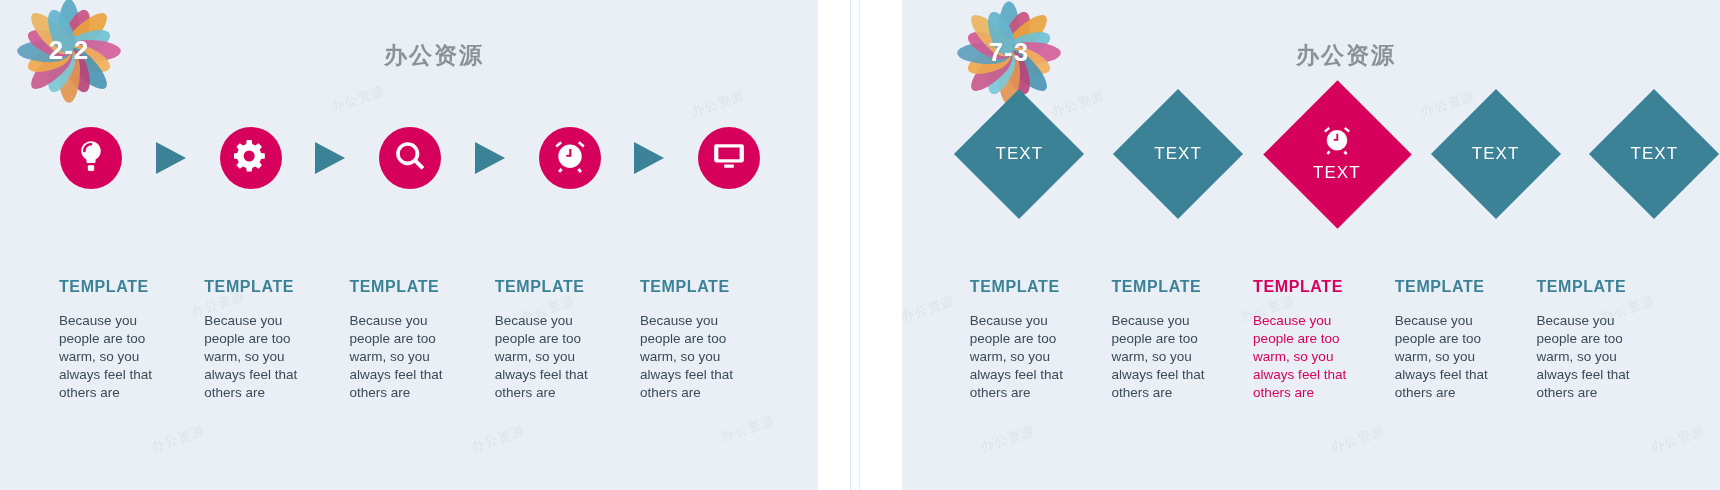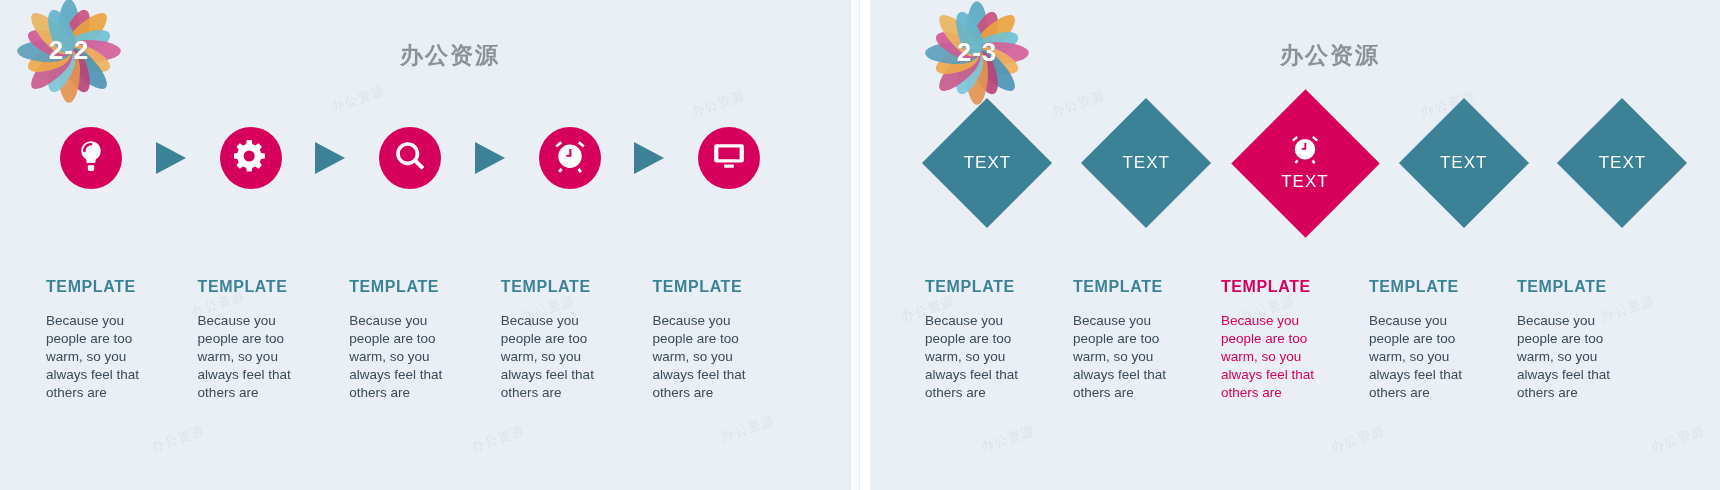--- a/index.html
+++ b/index.html
@@ -7,20 +7,21 @@
     width: 1720px; height: 490px;
     overflow: hidden;
     background: #ffffff;
     font-family: "Liberation Sans", sans-serif;
   }
   .stage {
     position: relative;
     width: 1720px; height: 490px;
     display: flex;
     background: #ffffff;
+    gap: 32px;
   }
   .slide {
     position: relative;
     width: 855px; height: 490px;
     background: #e9eff5;
     overflow: hidden;
   }
   .slide.right { margin-left: 10px; width: 855px; }
   .gutter {
     width: 10px; height: 490px;
@@ -89,21 +90,21 @@
     width: 0; height: 0;
     border-top: 16px solid transparent;
     border-bottom: 16px solid transparent;
     border-left: 30px solid #3c8296;
     flex: 0 0 auto;
   }
 
   
   .diamond-row {
     position: absolute;
-    top: 95px; left: 55px;
+    top: 86px; left: 55px;
     width: 760px; height: 135px;
     display: flex;
     align-items: center;
     justify-content: space-between;
   }
   .dia-wrap {
     position: relative;
     width: 125px; height: 125px;
     flex: 0 0 auto;
   }
@@ -135,20 +136,21 @@
     position: absolute;
     bottom: 88px; left: 0; width: 100%;
     display: flex;
     padding: 0 50px;
   }
   .slide.left .cols { left: 0; padding: 0 46px; }
   .slide.right .cols { padding: 0 55px; }
   .col {
     flex: 1 1 0;
     padding-right: 14px;
+    margin-left: 13px;
   }
   .col-title {
     font-size: 16px;
     font-weight: bold;
     color: #3c8296;
     letter-spacing: .6px;
     margin-bottom: 16px;
   }
   .col.accent .col-title { color: #d6005c; }
   .col-body {
@@ -288,21 +290,21 @@
           <div class="petal" style="height: 46px; margin-top: -23px; background: rgb(184, 68, 122); transform: rotate(157.5deg) translateY(-21.16px);"></div>
           <div class="petal" style="height: 54px; margin-top: -27px; background: rgb(227, 149, 80); transform: rotate(180deg) translateY(-24.84px);"></div>
           <div class="petal" style="height: 46px; margin-top: -23px; background: rgb(124, 200, 216); transform: rotate(202.5deg) translateY(-21.16px);"></div>
           <div class="petal" style="height: 54px; margin-top: -27px; background: rgb(201, 91, 140); transform: rotate(225deg) translateY(-24.84px);"></div>
           <div class="petal" style="height: 46px; margin-top: -23px; background: rgb(239, 168, 75); transform: rotate(247.5deg) translateY(-21.16px);"></div>
           <div class="petal" style="height: 54px; margin-top: -27px; background: rgb(94, 160, 189); transform: rotate(270deg) translateY(-24.84px);"></div>
           <div class="petal" style="height: 46px; margin-top: -23px; background: rgb(207, 90, 146); transform: rotate(292.5deg) translateY(-21.16px);"></div>
           <div class="petal" style="height: 54px; margin-top: -27px; background: rgb(234, 180, 95); transform: rotate(315deg) translateY(-24.84px);"></div>
           <div class="petal" style="height: 46px; margin-top: -23px; background: rgb(100, 181, 204); transform: rotate(337.5deg) translateY(-21.16px);"></div>
         </div>
-      <div class="badge-num">2-3</div>
+      <div class="badge-num">7-3</div>
     </div>
 
     <div class="slide-title">办公资源</div>
 
     <div class="diamond-row">
       <div class="dia-wrap">
         <div class="dia"></div>
         <div class="dia-inner">
           <span class="dia-text">TEXT</span>
         </div>

